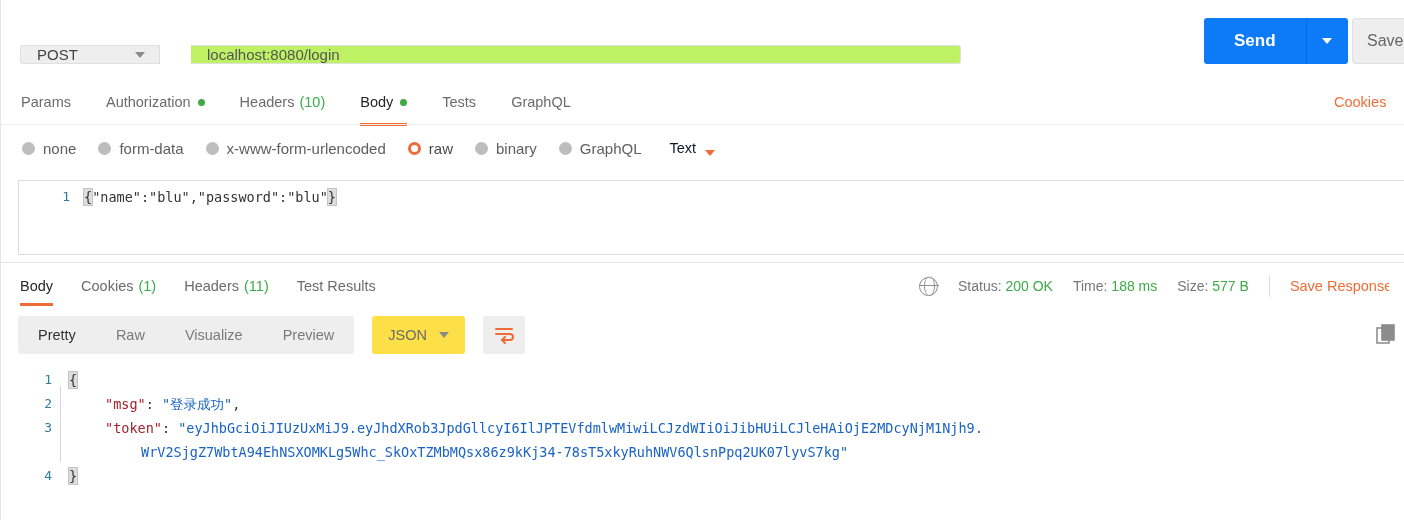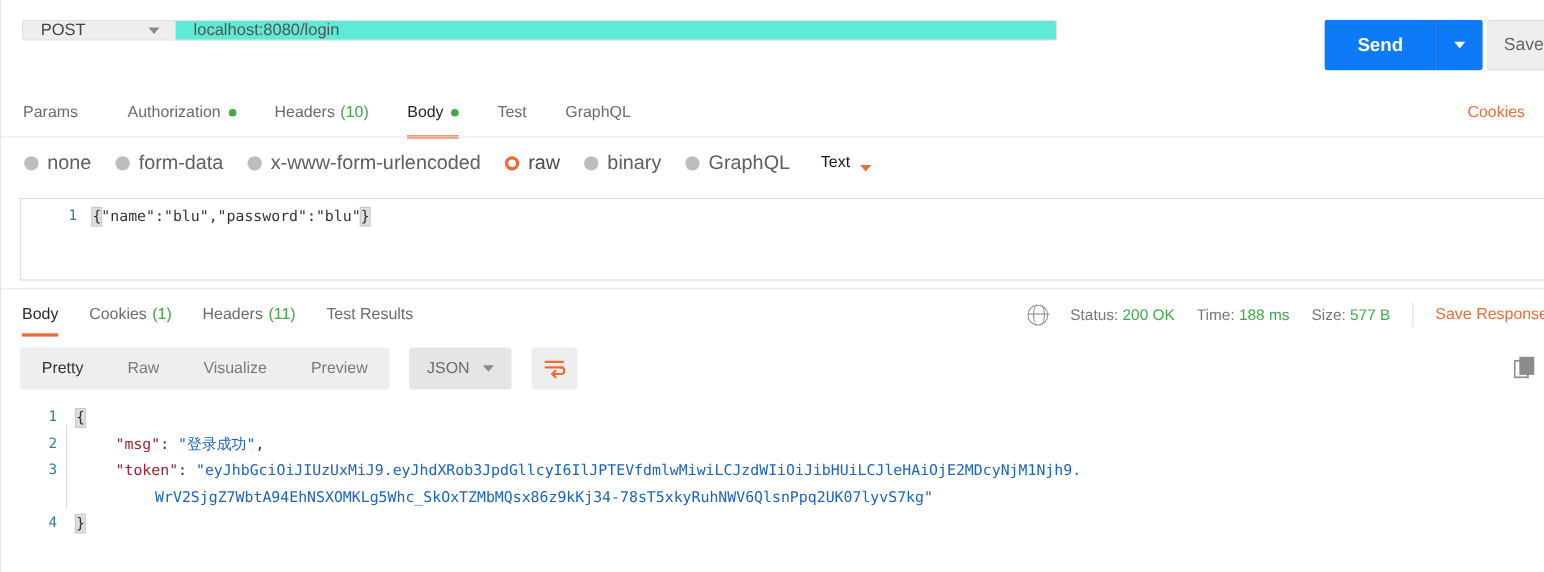--- a/index.html
+++ b/index.html
@@ -17,41 +17,41 @@
   .left-rail {
     position: absolute; left: 0; top: 0;
     width: 1px; height: 520px;
     background: #e6e6e6;
   }
 
   
   .urlbar {
     position: absolute; left: 20px; top: 18px;
     height: 46px; width: 941px;
-    display: flex; align-items: flex-start;
+    display: flex; align-items: flex-end; gap: 31px;
   }
   .method-box {
     width: 140px;
     background: #eeeeee;
     border: 1px solid #e0e0e0;
     border-right: 1px solid #dcdcdc;
     border-radius: 3px 0 0 3px;
     display: flex; align-items: center; justify-content: space-between;
     padding: 0 14px 0 16px;
   }
   .method-label { font-size: 15px; color: #444; }
   .caret {
     width: 0; height: 0;
     border-left: 5px solid transparent;
     border-right: 5px solid transparent;
     border-top: 6px solid #8a8a8a;
   }
   .url-box {
     flex: 1;
-    background: #5eead4;
+    background: #bef264;
     border: 1px solid #e0e0e0;
     border-left: none;
     border-radius: 0 3px 3px 0;
     display: flex; align-items: center;
     padding: 0 16px;
   }
   .url-text { font-size: 15px; color: #555; }
 
   .send-wrap {
     position: absolute; left: 1204px; top: 18px;
@@ -132,21 +132,21 @@
   }
 
   
   .bodytype-row {
     position: absolute; left: 22px; top: 128px;
     height: 40px; display: flex; align-items: center;
     gap: 22px;
   }
   .radio-item {
     display: flex; align-items: center; gap: 8px;
-    font-size: 18px; color: #5e5e5e; cursor: pointer;
+    font-size: 15px; color: #5e5e5e; cursor: pointer;
     white-space: nowrap;
     justify-content: center;
   }
   .radio-dot {
     width: 13px; height: 13px; border-radius: 50%;
     background: #bdbdbd;
   }
   .radio-item.selected .radio-dot {
     background: #ffffff;
     border: 3px solid #ef6c37;
@@ -213,21 +213,21 @@
     font-size: 14.5px; color: #6b6b6b;
     cursor: pointer; white-space: nowrap;
   }
   .resp-tab.active { color: #262626; }
   .resp-tab .underline {
     position: absolute; left: 0; right: 0; bottom: -2px;
     height: 3px; background: #ef6c37;
   }
 
   .resp-meta {
-    position: absolute; right: 0px; top: 268px;
+    position: absolute; right: 15px; top: 268px;
     height: 36px; display: flex; align-items: center;
     font-size: 14px;
     width: 470px;
     overflow: hidden;
   }
   .globe-icon {
     width: 19px; height: 19px; border-radius: 50%;
     border: 1.6px solid #8c8c8c;
     position: relative;
     margin-right: 20px;
@@ -270,21 +270,21 @@
     display: flex; align-items: stretch;
   }
   .seg-btn {
     display: flex; align-items: center; justify-content: center;
     padding: 0 20px;
     font-size: 14.5px; color: #7a7a7a; cursor: pointer;
     white-space: nowrap;
   }
   .seg-btn.active { color: #333; }
   .json-select {
-    background: #e5e5e5;
+    background: #fde047;
     border-radius: 3px;
     display: flex; align-items: center; gap: 12px;
     padding: 0 16px;
     font-size: 14.5px; color: #6b6b6b; cursor: pointer;
   }
   .wrap-btn {
     background: #eeeeee;
     border-radius: 3px;
     width: 42px;
     display: flex; align-items: center; justify-content: center;
@@ -360,35 +360,35 @@
       <span class="caret-white"></span>
     </div>
   </div>
 
   <div class="save-btn">Save</div>
 
   <div class="req-tabs">
     <div class="req-tab" style="margin-left:20px;">
       <span>Params</span>
     </div>
-    <div class="req-tab" style="margin-left:45px;justify-content:center;">
+    <div class="req-tab" style="margin-left:35px;justify-content:center;">
       <span>Authorization</span>
       <span class="dot-green"></span>
     </div>
     <div class="req-tab" style="margin-left:35px;">
       <span>Headers</span>
       <span class="count-green">(10)</span>
     </div>
     <div class="req-tab active" style="margin-left:35px;">
       <span>Body</span>
       <span class="dot-green"></span>
       <span class="underline"></span>
     </div>
     <div class="req-tab" style="margin-left:35px;">
-      <span>Test</span>
+      <span>Tests</span>
     </div>
     <div class="req-tab" style="margin-left:35px;">
       <span>GraphQL</span>
     </div>
   </div>
 
   <div class="cookies-link">Cookies</div>
   <div class="tabs-divider"></div>
 
   <div class="bodytype-row">

